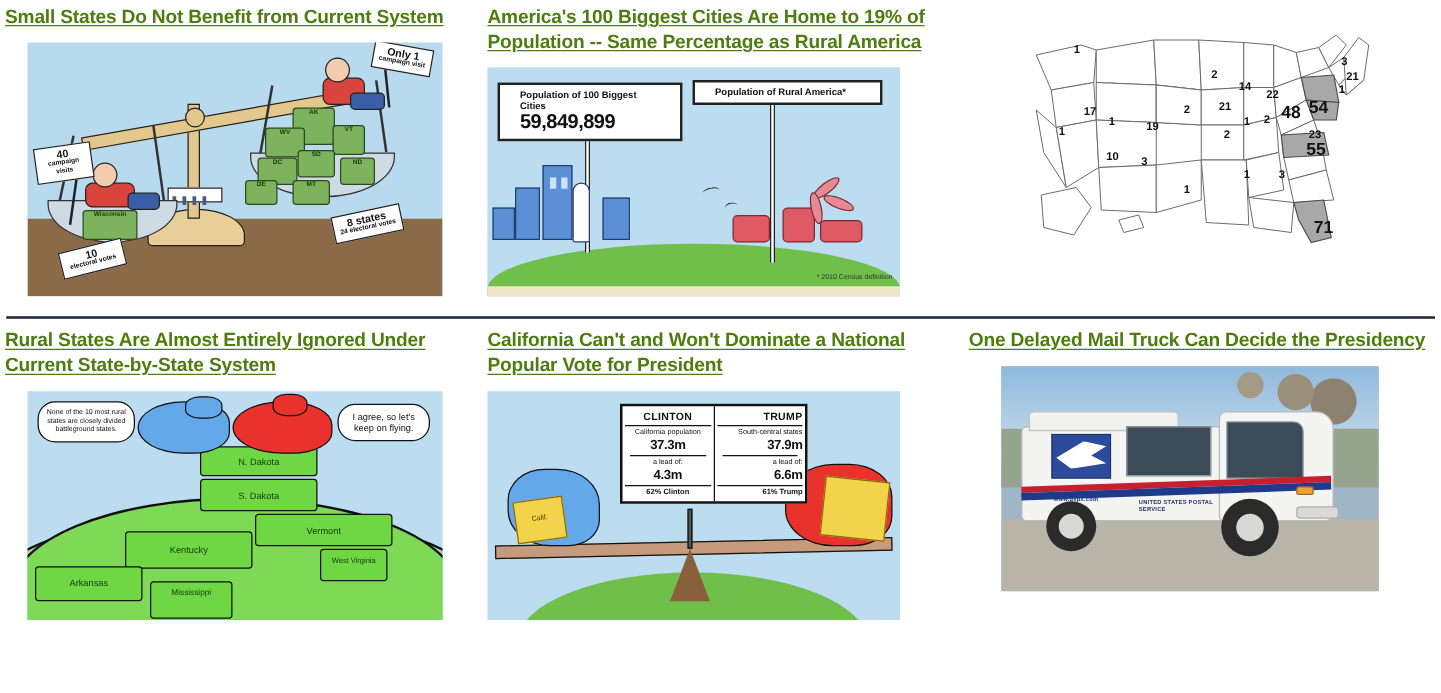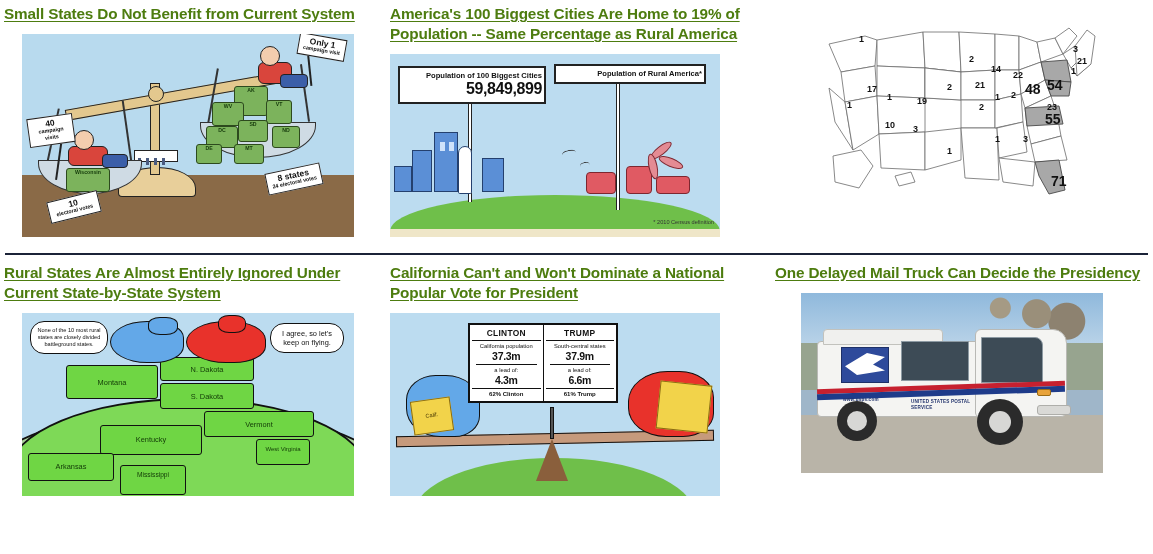--- a/index.html
+++ b/index.html
@@ -73,22 +73,22 @@
   .sc-flagpole { position:absolute; width:1.6px; background:#222; }
   .sc-statebox { position:absolute; background:#7cb35c; border:1.4px solid #2d4a1e; color:#153a0b;
                  font-size:5.2px; font-weight:bold; text-align:center; line-height:1; padding-top:1px; border-radius:3px; }
 
   
   .bb-art { width: 330px; height: 183px; background: #bcdcf0; margin-left: 0px; }
   .bb-sky { position:absolute; inset:0; background:#bcdcf0; }
   .bb-ground { position:absolute; left:0; bottom:0; width:100%; height:42px; background:#6fbf4a; border-radius: 50% 50% 0 0 / 36px 36px 0 0; }
   .bb-road { position:absolute; left:0; bottom:0; width:100%; height:8px; background:#efe6c8; }
   .bb-board {
-    position:absolute; background:#fff; border:2px solid #222; text-align:right;
-    padding: 3px 2px 4px; color:#111;
+    position:absolute; background:#fff; border:2px solid #222; text-align:left;
+    padding: 3px 16px 4px; color:#111;
   }
   .bb-board .cap { font-size:7.6px; font-weight:bold; line-height:9px; font-family:"Liberation Sans",sans-serif; }
   .bb-board .num { font-size:16px; font-weight:bold; letter-spacing:-0.4px; line-height:18px; }
   .bb-post { position:absolute; width:4px; background:#fff; border-left:1.5px solid #222; border-right:1.5px solid #222; }
   .bb-city { position:absolute; background:#5b8fd6; border:1.5px solid #24406e; }
   .bb-win { position:absolute; background:#cfe3fb; }
   .bb-silo { position:absolute; background:#fff; border:1.5px solid #24406e; border-radius:8px 8px 2px 2px; }
   .bb-red { position:absolute; background:#e05a63; border:1.5px solid #7d2730; }
   .bb-turbine-blade { position:absolute; width:26px;height:9px;background:#e48b93;border:1.4px solid #7d2730;border-radius:50%; }
   .bb-note { position:absolute; right:6px; bottom:12px; font-size:5.6px; color:#333; }
@@ -112,25 +112,25 @@
   .ru-bubble.big { font-size:7.4px; line-height:9px; }
   .ru-donkey { position:absolute; background:#63a8e8; border:1.6px solid #111; border-radius:50% 40% 40% 50%; z-index:5; }
   .ru-eleph { position:absolute; background:#e8322b; border:1.6px solid #111; border-radius:50% 45% 40% 50%; z-index:5; }
 
   
   .see-art { width: 330px; height: 183px; background:#bcdcf0; margin-left:0; }
   .see-hill { position:absolute; left:24px; bottom:-18px; width:280px; height:56px; background:#6fbf4a; border-radius:50% 50% 0 0 / 100% 100% 0 0; }
   .see-plank { position:absolute; left:6px; top:120px; width:318px; height:11px; background:#c69a7c; border:1.5px solid #111; transform: rotate(-1.2deg); }
   .see-fulcrum { position:absolute; left:146px; top:126px; width:0;height:0;border-left:16px solid transparent;border-right:16px solid transparent;border-bottom:42px solid #8a5f3c; }
   .see-board {
-    position:absolute; left:78px; top:10px; width:150px; background:#fff; border:2px solid #111; color:#111;
+    position:absolute; left:106px; top:10px; width:150px; background:#fff; border:2px solid #111; color:#111;
     display:flex; font-size:7px;
   }
   .see-col { flex:1; padding:3px 2px 4px; text-align:center; }
-  .see-col + .see-col { border-left:1.4px solid #111; }
+  .see-col + .see-col { border-left:1.4px solid #111;text-align:right; }
   .see-col .h { font-size:8.4px; font-weight:bold; letter-spacing:0.3px; border-bottom:1.2px solid #111; padding-bottom:2px; margin-bottom:2px;}
   .see-col .lbl { font-size:5.8px; line-height:7px; }
   .see-col .v { font-size:10.5px; font-weight:bold; letter-spacing:-0.3px; }
   .see-col .sep { border-top:1.2px solid #111; margin:2px 4px; }
   .see-col .pct { font-size:6px; font-weight:bold; border-top:1.2px solid #111; padding-top:2px; margin-top:2px; }
   .see-boardpost { position:absolute; left:160px; top:94px; width:4px; height:32px; background:#555; border:1px solid #111; }
   .see-donkey { position:absolute; left:16px; top:62px; width:74px; height:62px; background:#63a8e8; border:1.6px solid #111; border-radius:40% 46% 34% 46%; }
   .see-eleph { position:absolute; left:238px; top:58px; width:86px; height:66px; background:#e8322b; border:1.6px solid #111; border-radius:46% 40% 36% 44%; }
   .see-blanket { position:absolute; background:#f2d34a; border:1.4px solid #8a6b12; }
   .see-calif { position:absolute; left:22px; top:86px; width:40px; height:34px; background:#f2d34a; border:1.4px solid #8a6b12;
@@ -353,21 +353,20 @@
 
   <div class="row row2">
 
     <div class="cell c1">
       <a class="headline">Rural States Are Almost Entirely Ignored Under Current State-by-State System </a>
       <div class="figwrap">
         <div class="art rural-art">
           <div class="ru-globe2"></div>
           <div class="ru-globe"></div>
 
-          <div class="ru-state" style="left:44px; top:52px; width:92px; height:34px; padding-top:12px; border-radius:3px;">Montana</div>
           <div class="ru-state" style="left:138px; top:44px; width:94px; height:24px; padding-top:7px; border-radius:3px;">N. Dakota</div>
           <div class="ru-state" style="left:138px; top:70px; width:94px; height:26px; padding-top:8px; border-radius:3px;">S. Dakota</div>
           <div class="ru-state" style="left:78px; top:112px; width:102px; height:30px; padding-top:9px; border-radius:3px;">Kentucky</div>
           <div class="ru-state" style="left:182px; top:98px; width:110px; height:26px; padding-top:8px; border-radius:3px;">Vermont</div>
           <div class="ru-state" style="left:234px; top:126px; width:54px; height:26px; padding-top:5px; font-size:6px; line-height:8px; border-radius:3px;">West Virginia</div>
           <div class="ru-state" style="left:6px; top:140px; width:86px; height:28px; padding-top:8px; border-radius:3px;">Arkansas</div>
           <div class="ru-state" style="left:172px; top:142px; width:78px; height:26px; padding-top:8px; border-radius:3px;margin-top:44px;">Alabama</div>
           <div class="ru-state" style="left:98px; top:152px; width:66px; height:30px; padding-top:5px; font-size:6.6px; line-height:8px; border-radius:3px;">Mississippi</div>
 
           <div class="ru-donkey" style="left:88px; top:8px; width:74px; height:42px;"></div>

